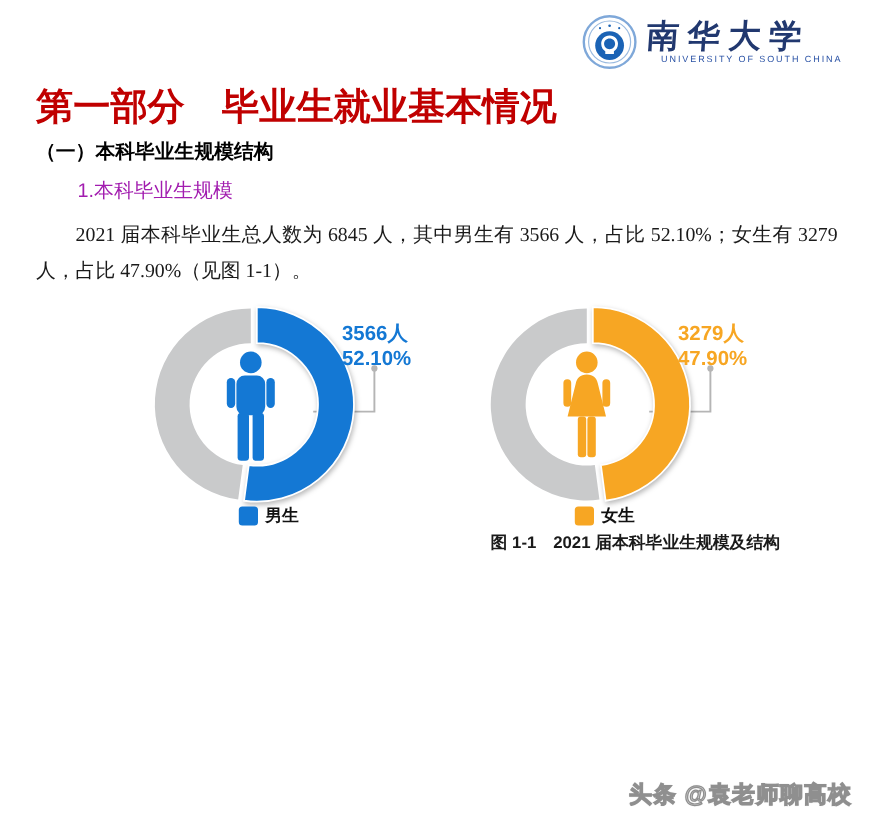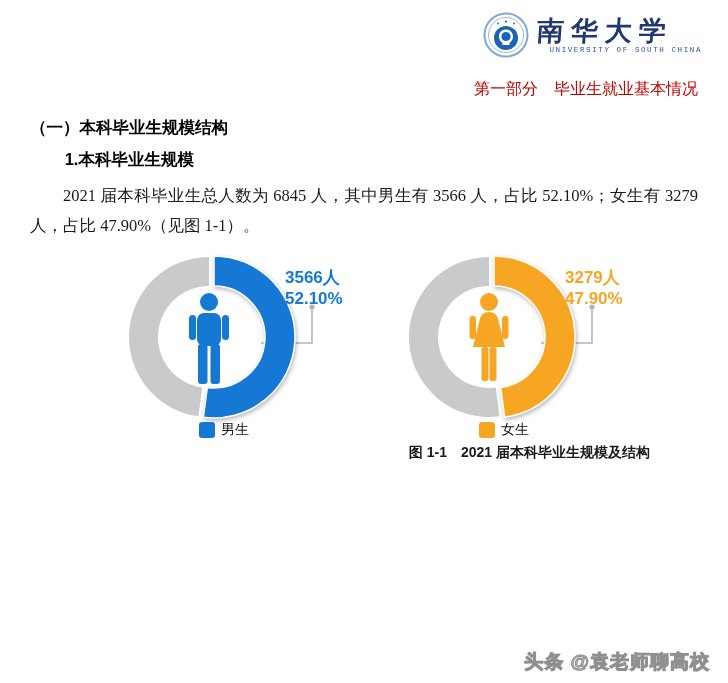--- a/index.html
+++ b/index.html
@@ -18,65 +18,65 @@
   }
   .emblem{width:46px;height:46px;flex:0 0 auto;}
   .logo-text{display:flex;flex-direction:column;align-items:flex-start;}
   .logo-cn{
     font-family:"Liberation Serif","DejaVu Serif",serif;
     font-weight:bold;font-size:27px;line-height:28px;
     letter-spacing:7px;color:#21386f;transform:skewX(-4deg);
     white-space:nowrap;
   }
   .logo-en{
-    font-family:Liberation Mono, monospace;
+    font-family:Liberation Sans, sans-serif;
     font-size:7.5px;letter-spacing:1.6px;color:#2a52a5;
     margin-top:1px;white-space:nowrap;padding-left:12px;
   }
   
   .doc{padding:64px 30px 0 30px;}
   .doc-title{
-    text-align:right;
+    text-align:left;
     font-family:"Liberation Sans","DejaVu Sans",sans-serif;
-    font-weight:normal;font-size:16px;line-height:30px;
+    font-weight:bold;font-size:31px;line-height:30px;
     margin:10px 0 0 0;
   }
   .para{
     font-size:16.5px;line-height:30px;
     text-align:justify;text-indent:2em;
     margin:11px 0 0 0;
   }
   .h2{
     font-family:"Liberation Sans","DejaVu Sans",sans-serif;
     font-weight:bold;font-size:18px;line-height:24px;
     margin:13px 0 0 0;color:#000;
   }
   .h3{
     font-family:"Liberation Sans","DejaVu Sans",sans-serif;
     font-weight:bold;font-size:16.5px;line-height:22px;
     margin:12px 0 0 0;color:#000;
   }
   .h4{
     font-family:"Liberation Sans","DejaVu Sans",sans-serif;
-    font-weight:bold;font-size:16.5px;line-height:22px;
-    margin:10px 0 0 2.1em;color:#000000;
+    font-weight:normal;font-size:16.5px;line-height:22px;
+    margin:10px 0 0 2.1em;color:#a21caf;
   }
   .sup{font-size:10px;vertical-align:super;line-height:0;}
   
   .charts{
     display:flex;justify-content:center;gap:0;
     margin-top:8px;
   }
   .chart-block{width:280px;display:flex;flex-direction:column;align-items:center;}
   .chart-svg{display:block;}
   .legend{
     display:flex;align-items:center;gap:6px;
     margin-top:-6px;
     font-family:"Liberation Sans","DejaVu Sans",sans-serif;
-    font-weight:normal;font-size:14px;color:#111;
+    font-weight:bold;font-size:14px;color:#111;
   }
   .lg-sq{width:16px;height:16px;border-radius:3px;display:inline-block;}
   .caption{
     text-align:right;
     font-family:"Liberation Sans","DejaVu Sans",sans-serif;
     font-weight:bold;font-size:14px;
     margin-top:5px;padding-right:48px;
   }
   
   .watermark{

